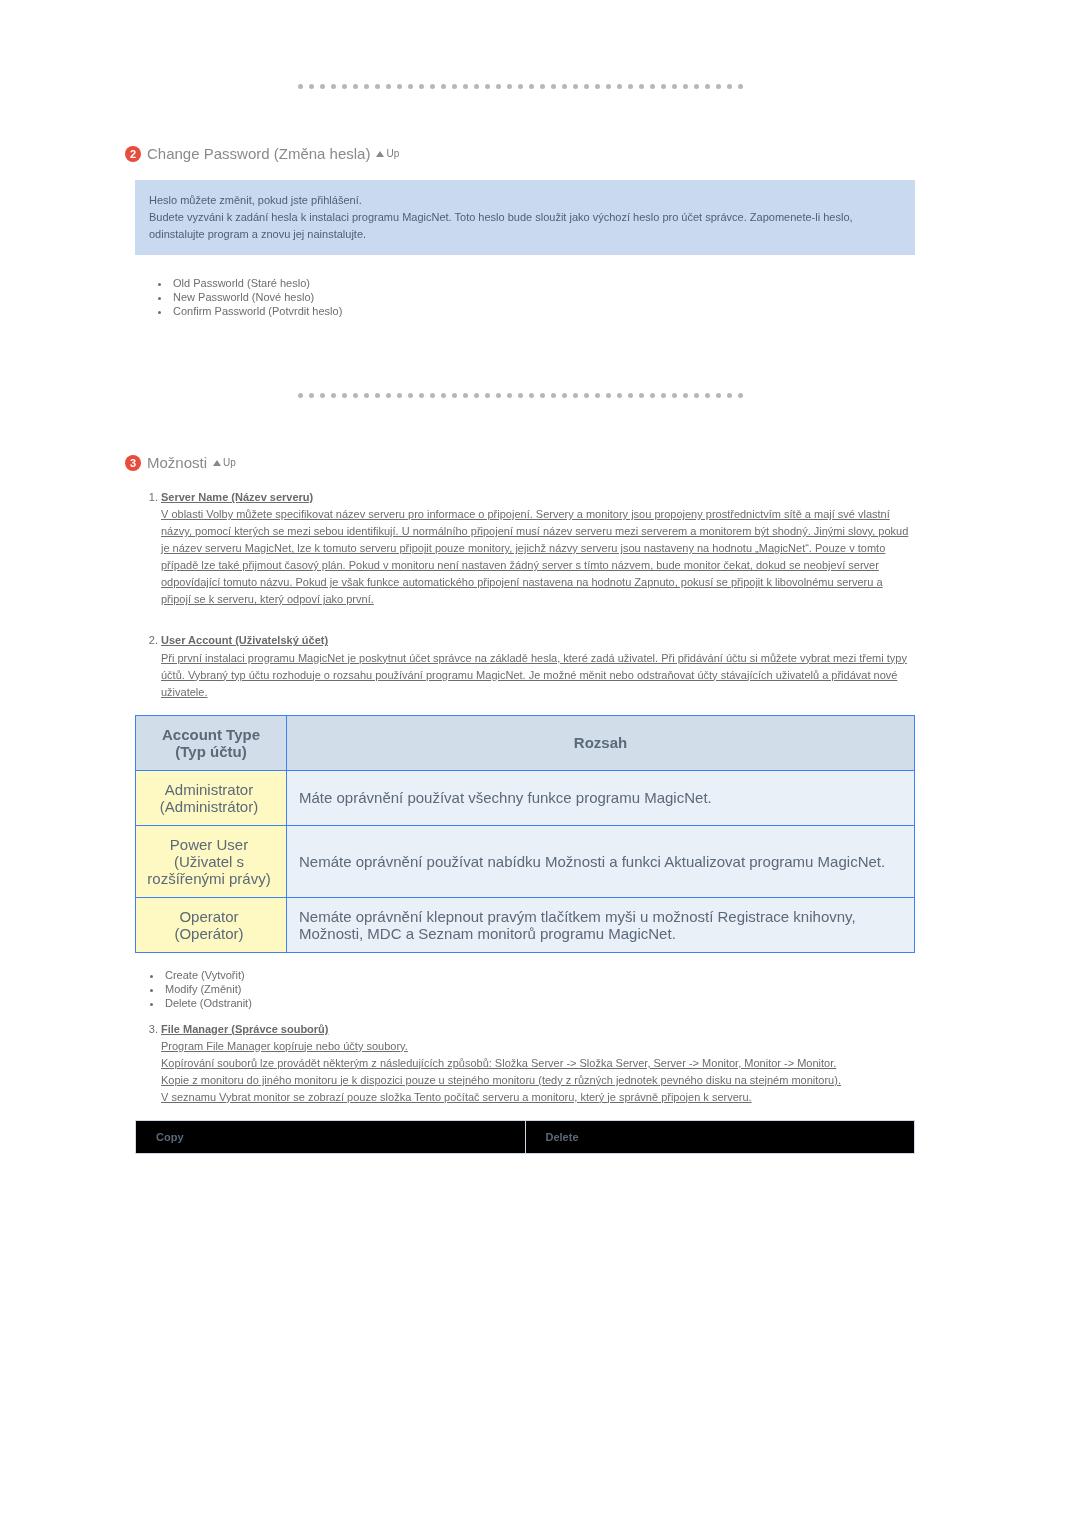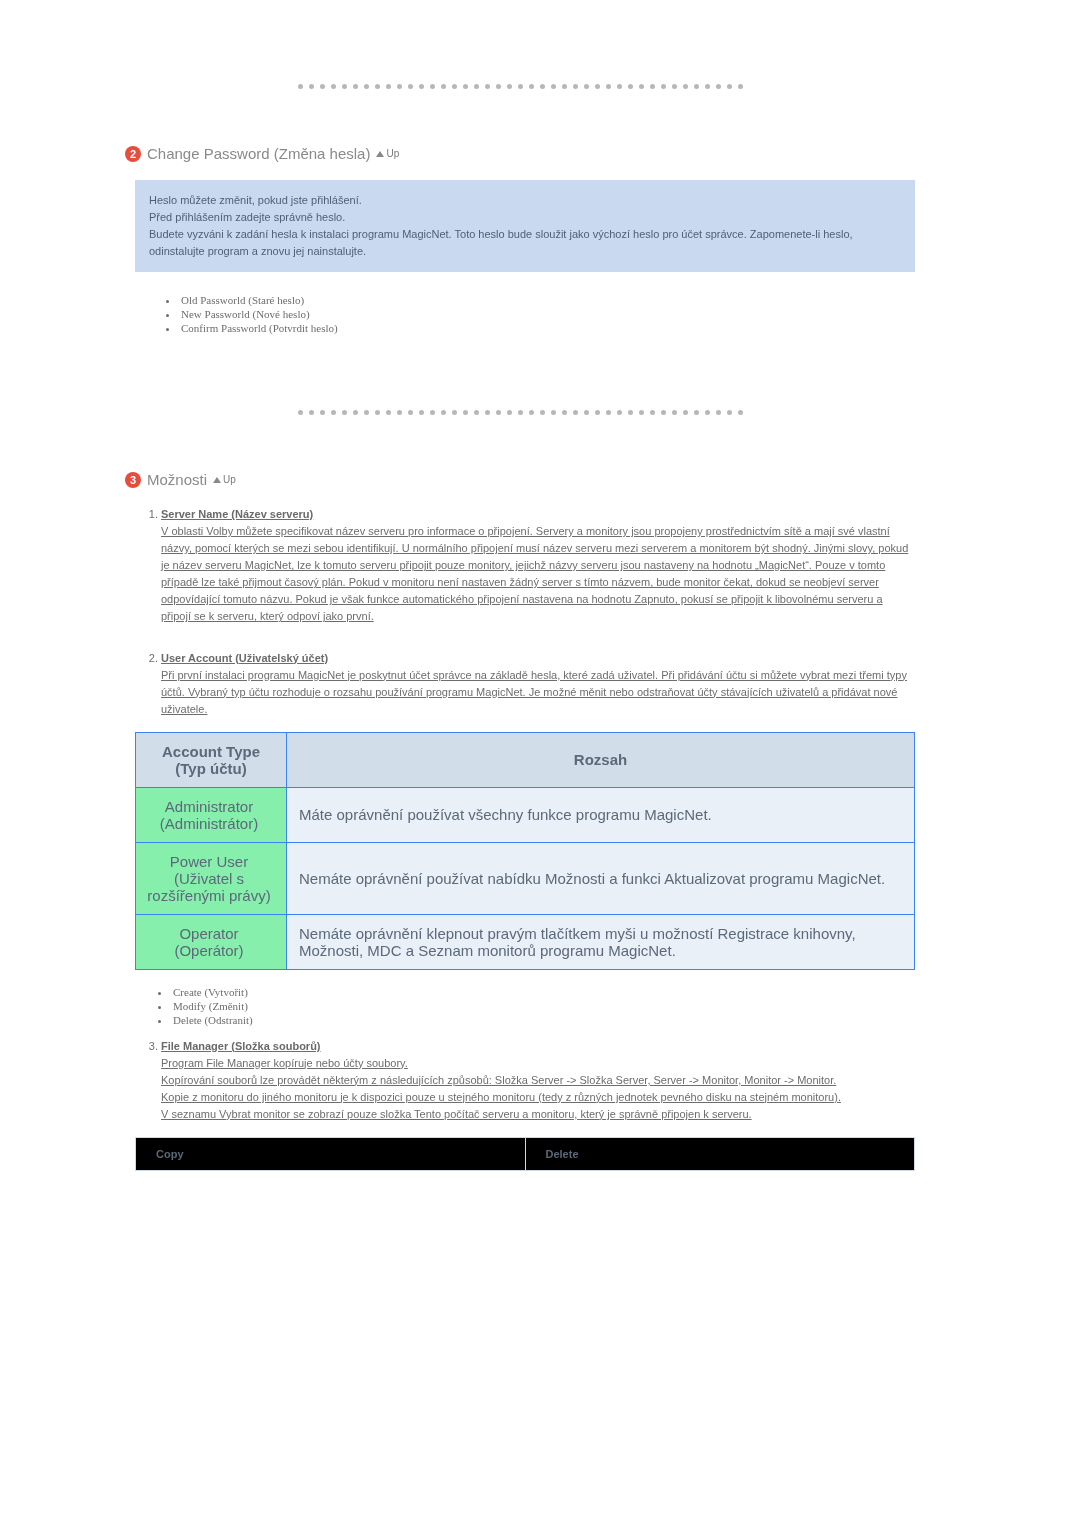--- a/index.html
+++ b/index.html
@@ -84,23 +84,22 @@
     line-height: 1.55;
     font-size: 11px;
   }
   ul.plain {
     list-style: disc;
     margin: 0 0 0 46px;
     padding: 0;
     color: #6d6d6d;
   }
   ul.plain li {
-    margin: 2px 8px;
+    margin: 2px 0;
     padding-left: 2px;
-    font-family: Liberation Serif, serif;
   }
   ol.subs {
     margin: 0 0 0 26px;
     padding: 0;
     color: #6d6d6d;
   }
   ol.subs > li {
     margin-bottom: 14px;
     line-height: 1.55;
     text-decoration: underline;
@@ -123,21 +122,21 @@
     padding: 10px 12px;
     font-size: 15px;
     color: #5b6979;
   }
   .tbl thead th {
     background: #d2ddea;
     font-weight: bold;
     text-align: center;
   }
   .tbl tbody th {
-    background: #86efac;
+    background: #fef9c3;
     text-align: center;
     font-weight: normal;
     color: #5b6979;
     width: 130px;
     padding-left: 8px;
   }
   .tbl tbody td {
     background: #eaf0f8;
   }
   .tbl2 {
@@ -214,21 +213,20 @@
     <div class="section-head">
       <span class="num-badge num-red">2</span>
       <span class="section-head-title">Change Password (Změna hesla)</span>
       <a class="up-link">
           <span>Up</span>
         </a>
     </div>
 
     <div class="intro-box">
       <div>Heslo můžete změnit, pokud jste přihlášení.</div>
-      <div>Před přihlášením zadejte správně heslo.</div>
       <div>Budete vyzváni k zadání hesla k instalaci programu MagicNet. Toto heslo bude sloužit jako výchozí heslo pro účet správce. Zapomenete-li heslo, odinstalujte program a znovu jej nainstalujte.</div>
     </div>
 
     <ul class="plain">
       <li>Old Passworld (Staré heslo)</li>
       <li>New Passworld (Nové heslo)</li>
       <li>Confirm Passworld (Potvrdit heslo)</li>
     </ul>
 
     <div style="height:50px"></div>
@@ -329,21 +327,21 @@
       <ul class="plain" style="margin-left:28px;">
         <li>Create (Vytvořit)</li>
         <li>Modify (Změnit)</li>
         <li>Delete (Odstranit)</li>
       </ul>
       <div class="spacer-sm"></div>
 
       <ol class="subs" start="3">
 
         <li>
-          <span class="sub-title">File Manager (Složka souborů)</span><br>
+          <span class="sub-title">File Manager (Správce souborů)</span><br>
           <span class="sub-body">Program File Manager kopíruje nebo účty soubory.</span><br>
           <span class="sub-body">Kopírování souborů lze provádět některým z následujících způsobů: Složka Server -&gt; Složka Server, Server -&gt; Monitor, Monitor -&gt; Monitor.</span><br>
           <span class="sub-body">Kopie z monitoru do jiného monitoru je k dispozici pouze u stejného monitoru (tedy z různých jednotek pevného disku na stejném monitoru).</span><br>
           <span class="sub-body">V seznamu Vybrat monitor se zobrazí pouze složka Tento počítač serveru a monitoru, který je správně připojen k serveru.</span>
         </li>
       </ol>
 
       <table class="tbl2">
         <tbody>
             <tr>

